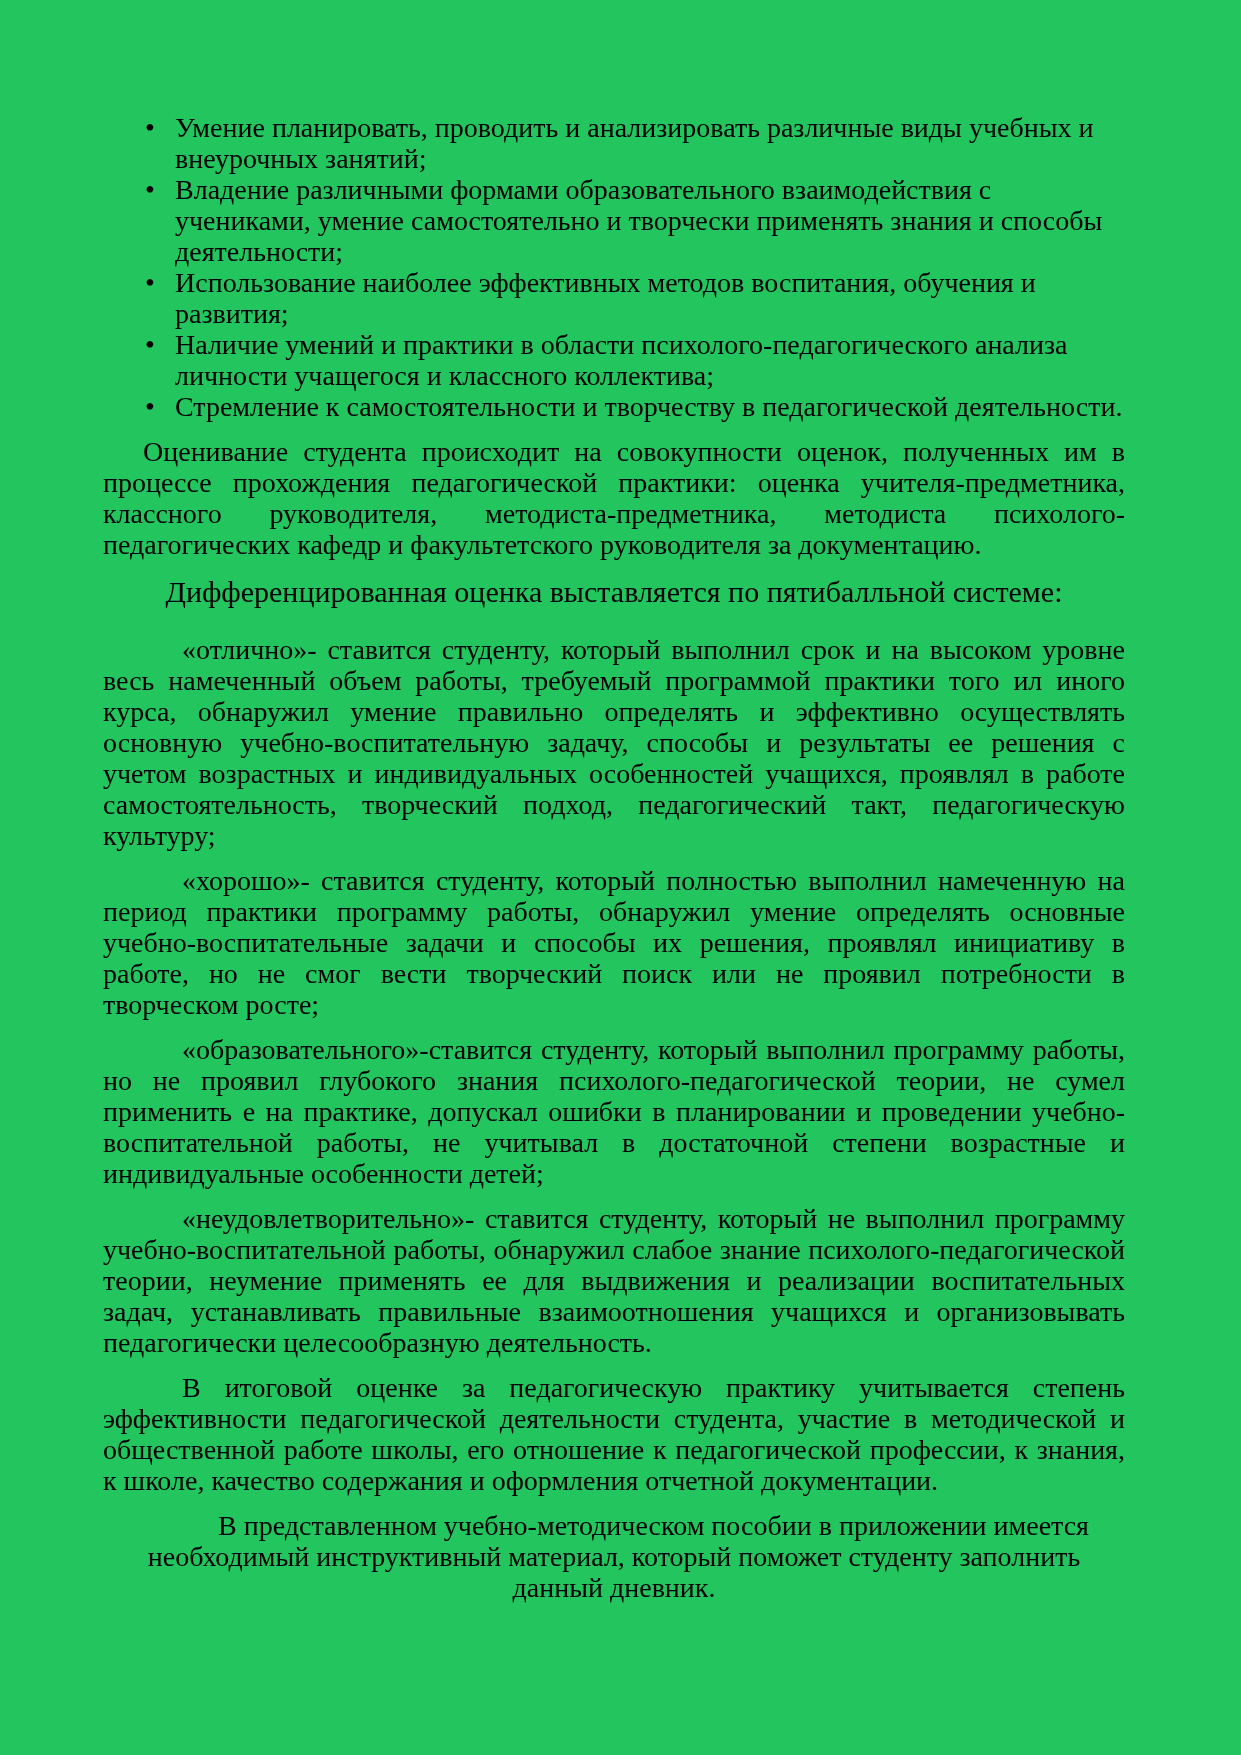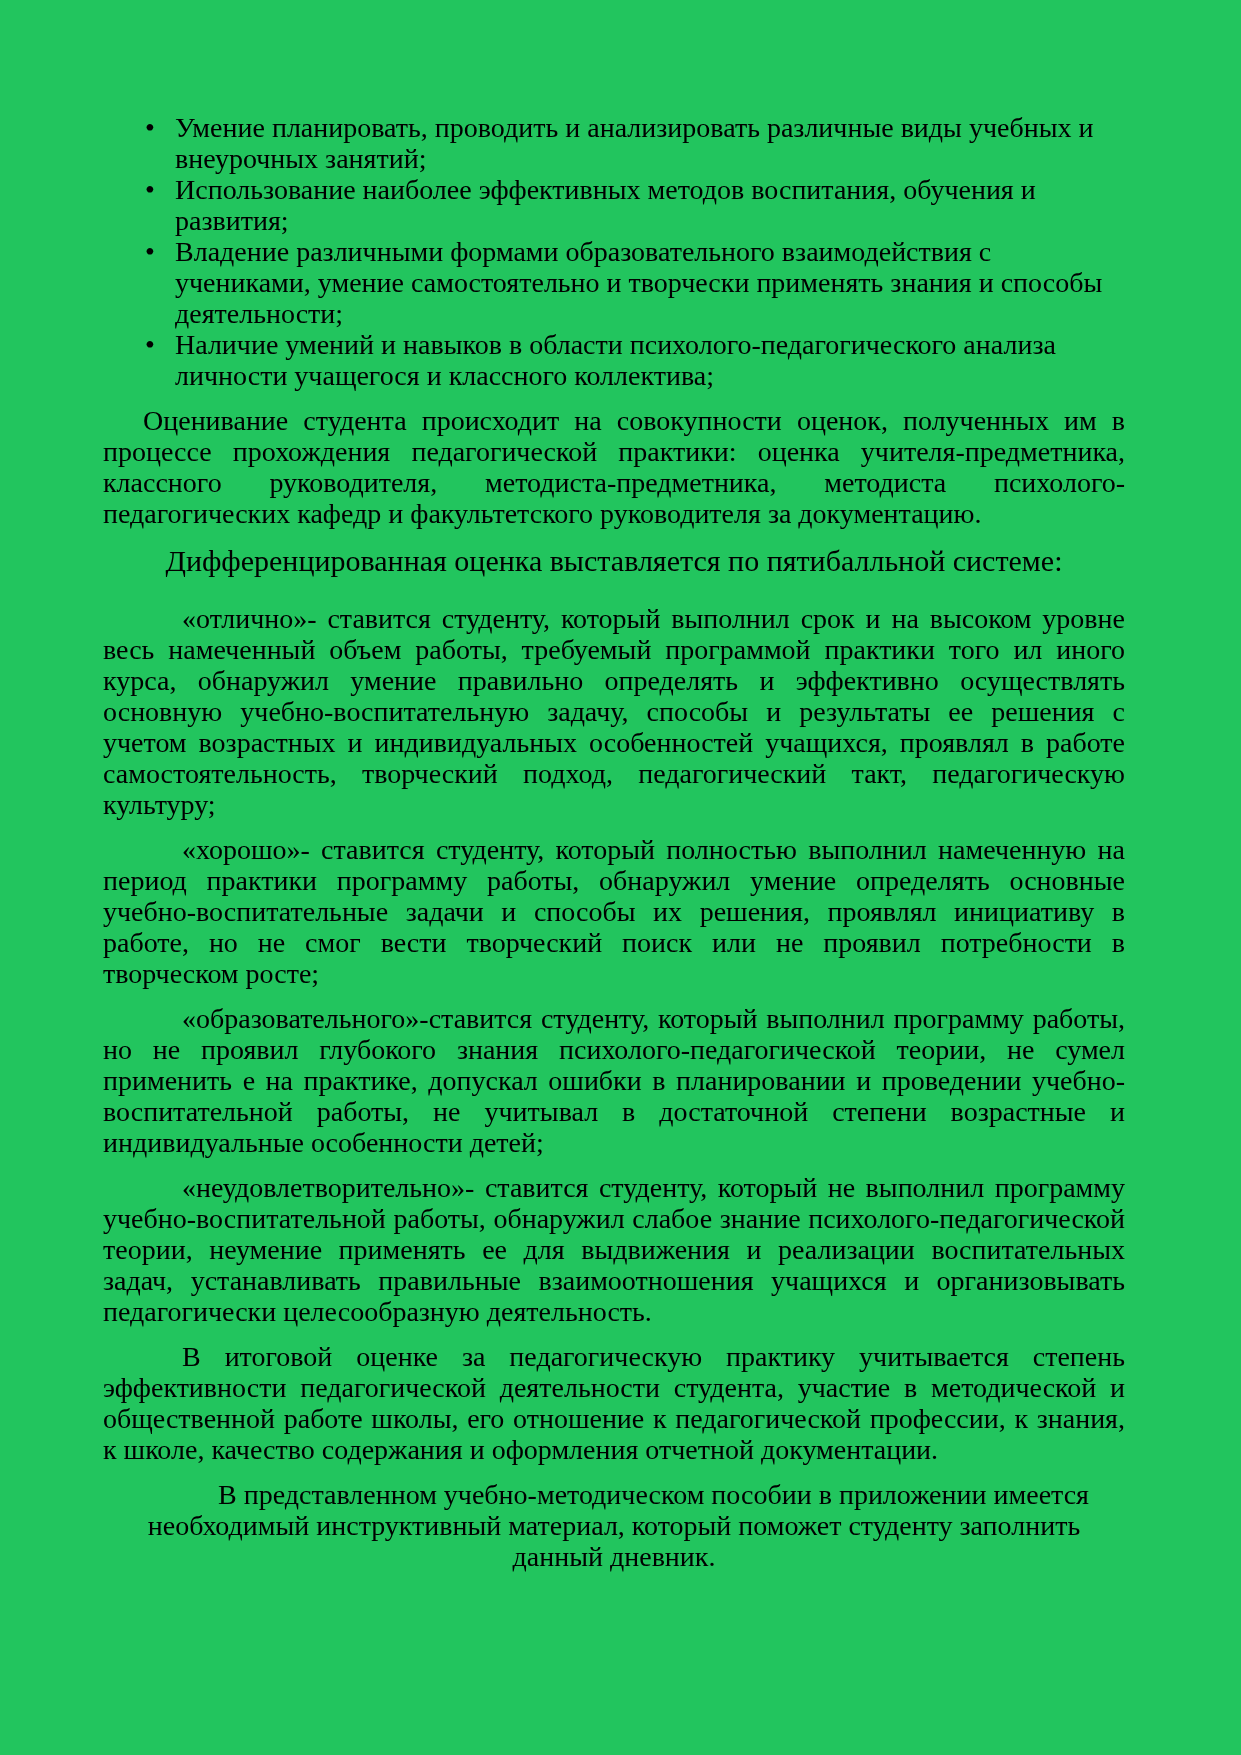--- a/index.html
+++ b/index.html
@@ -53,23 +53,24 @@
   }
   b.term { font-weight: normal; }
 </style>
 </head>
 <body>
 
 <div class="page">
 
   <ul class="criteria">
     <li>Умение планировать, проводить и анализировать различные виды учебных и внеурочных занятий;</li>
+    <li>Владение различными формами образовательного взаимодействия с учениками, умение самостоятельно и творчески применять знания и способы деятельности;</li>
     <li>Использование наиболее эффективных методов воспитания, обучения и развития;</li>
-    <li>Владение различными формами образовательного взаимодействия с учениками, умение самостоятельно и творчески применять знания и способы деятельности;</li>
-    <li>Наличие умений и навыков в области психолого-педагогического анализа личности учащегося и классного коллектива;</li>
+    <li>Наличие умений и практики в области психолого-педагогического анализа личности учащегося и классного коллектива;</li>
+    <li>Стремление к самостоятельности и творчеству в педагогической деятельности.</li>
   </ul>
 
   <p class="indent-sm"><b class="term">Оценивание студента происходит на совокупности оценок,</b><span> полученных им в процессе прохождения педагогической практики: оценка учителя-предметника, классного руководителя, методиста-предметника, методиста психолого-педагогических кафедр и факультетского руководителя за документацию.</span></p>
 
   <div class="doc-heading">Дифференцированная оценка выставляется по пятибалльной системе:</div>
 
   <p class="indent-lg"><b class="term">«отлично»</b><span>- ставится студенту, который выполнил срок и на высоком уровне весь намеченный объем работы, требуемый программой практики того ил иного курса, обнаружил умение правильно определять и эффективно осуществлять основную учебно-воспитательную задачу, способы и результаты ее решения с учетом возрастных и индивидуальных особенностей учащихся, проявлял в работе самостоятельность, творческий подход, педагогический такт, педагогическую культуру;</span></p>
 
   <p class="indent-lg"><b class="term">«хорошо»</b><span>- ставится студенту, который полностью выполнил намеченную на период практики программу работы, обнаружил умение определять основные учебно-воспитательные задачи и способы их решения, проявлял инициативу в работе, но не смог вести творческий поиск или не проявил потребности в творческом росте;</span></p>
 

